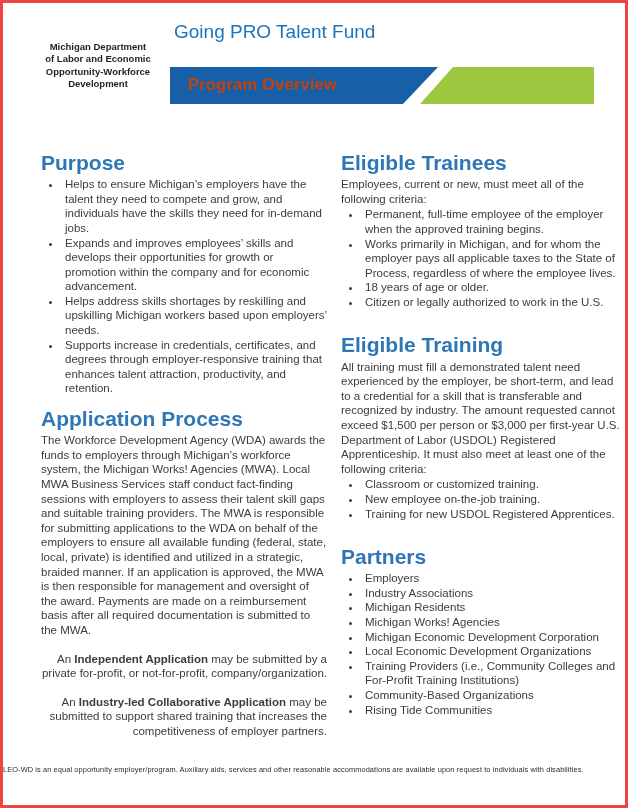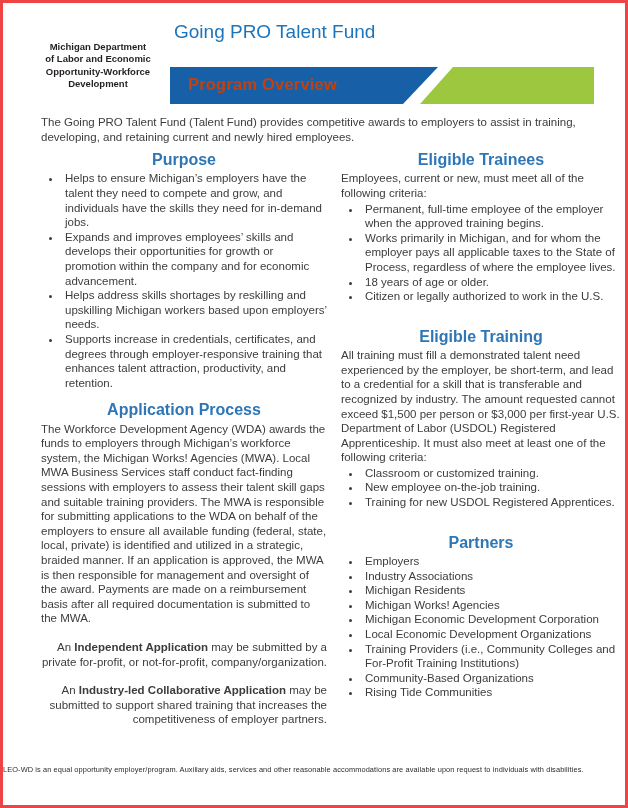--- a/index.html
+++ b/index.html
@@ -67,25 +67,24 @@
     line-height: 1.28;
   }
 
   
   .col { position: absolute; top: 148px; font-size: 11.5px; line-height: 1.27; }
   .col-left  { left: 38px;  width: 286px; }
   .col-right { left: 338px; width: 280px; }
 
   h2.section-heading {
     margin: 0 0 2px 0;
-    font-size: 16px;
+    font-size: 21px;
     font-weight: bold;
     color: #2e76b5;
     line-height: 1.15;
-    text-align: center;
   }
   .section { margin-bottom: 11px; }
 
   ul.bullet-list {
     margin: 1px 0 0 0;
     padding-left: 21px;
   }
   ul.bullet-list li {
     padding-left: 3px;
     margin: 0;
@@ -120,21 +119,20 @@
   </div>
 
   <div class="doc-title">Going PRO Talent Fund</div>
 
   <div class="banner">
     <div class="green-shape"></div>
     <div class="blue-bar"></div>
     <div class="banner-label">Program Overview</div>
   </div>
 
-  <div class="intro">The Going PRO Talent Fund (Talent Fund) provides competitive awards to employers to assist in training, developing, and retaining current and newly hired employees.</div>
 
   <div class="col col-left">
 
     <div class="section">
       <h2 class="section-heading">Purpose</h2>
       <ul class="bullet-list">
           <li>Helps to ensure Michigan’s employers have the talent they need to compete and grow, and individuals have the skills they need for in-demand jobs.</li>
           <li>Expands and improves employees’ skills and develops their opportunities for growth or promotion within the company and for economic advancement.</li>
           <li>Helps address skills shortages by reskilling and upskilling Michigan workers based upon employers’ needs.</li>
           <li>Supports increase in credentials, certificates, and degrees through employer-responsive training that enhances talent attraction, productivity, and retention.</li>

